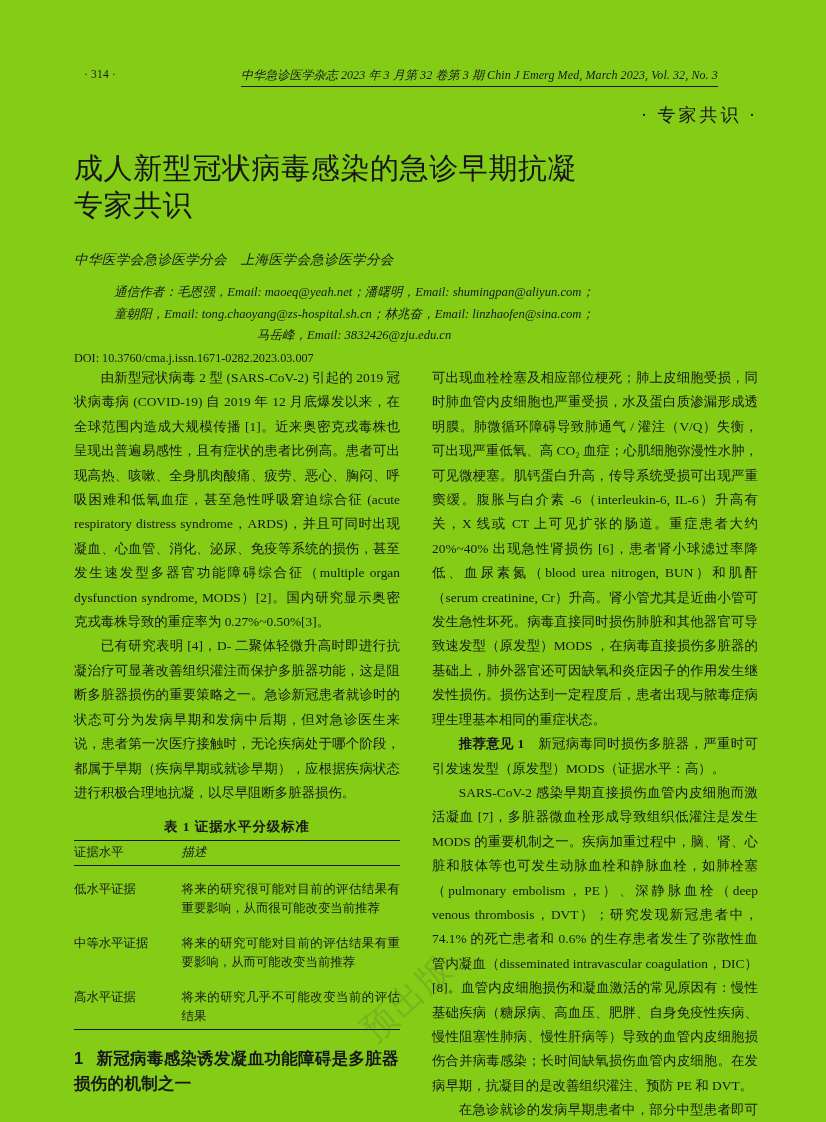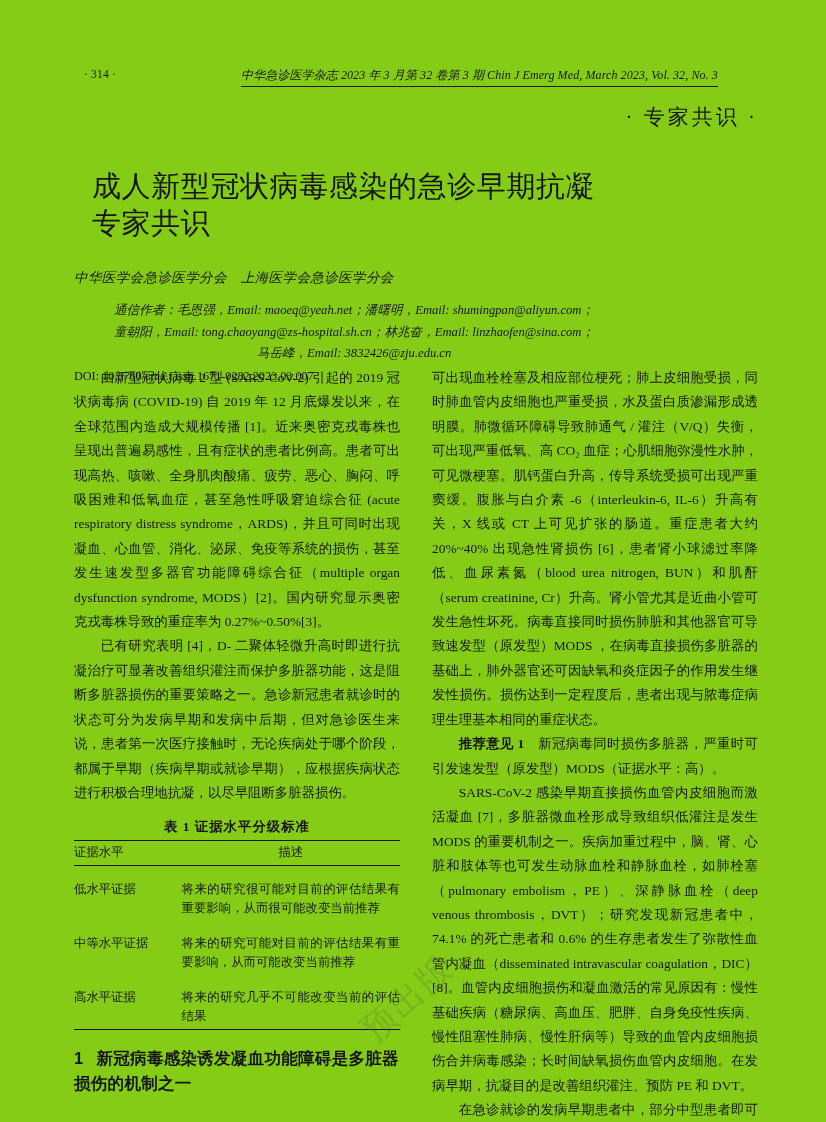--- a/index.html
+++ b/index.html
@@ -44,38 +44,38 @@
     padding-bottom: 2px;
     letter-spacing: .1px;
     font-style: italic;
   }
 
   
   .kicker {
     position: absolute;
     right: 68px;
     top: 103px;
-    font-size: 21px;
+    font-size: 18px;
     letter-spacing: 3px;
     white-space: nowrap;
   }
 
   
   .title-block {
     position: absolute;
     left: 74px;
     top: 150px;
     width: 560px;
   }
   .doc-title {
     font-size: 29px;
     line-height: 37px;
     font-weight: normal;
     letter-spacing: .6px;
-    margin: 18px;
+    margin: 0;
   }
   .affiliations {
     margin-top: 27px;
     font-size: 13.5px;
     letter-spacing: .4px;
     font-family: "Liberation Serif", "DejaVu Serif", serif;
     font-style: italic;
   }
   .corr-block {
     margin-top: 13px;
@@ -132,21 +132,21 @@
     font-size: 12.4px;
     line-height: 19px;
   }
   table.evidence thead th {
     font-weight: normal;
     padding: 2px 0 3px 0;
     border-top: 1.6px solid #16161a;
     border-bottom: 0.9px solid #16161a;
   }
   table.evidence thead th.c1 { text-align: left; width: 33%; }
-  table.evidence thead th.c2 { text-align: center; }
+  table.evidence thead th.c2 { text-align: left; font-style: italic; }
   table.evidence tbody td {
     vertical-align: top;
     padding: 14px 0 2px 0;
   }
   table.evidence tbody td.c1 { white-space: nowrap; padding-right: 6px; }
   table.evidence tbody td.c2 { text-align: justify; text-justify: inter-ideograph; }
   table.evidence tbody tr:last-child td { border-bottom: 1.6px solid #16161a; padding-bottom: 3px; }
 
   
   h2.section {

